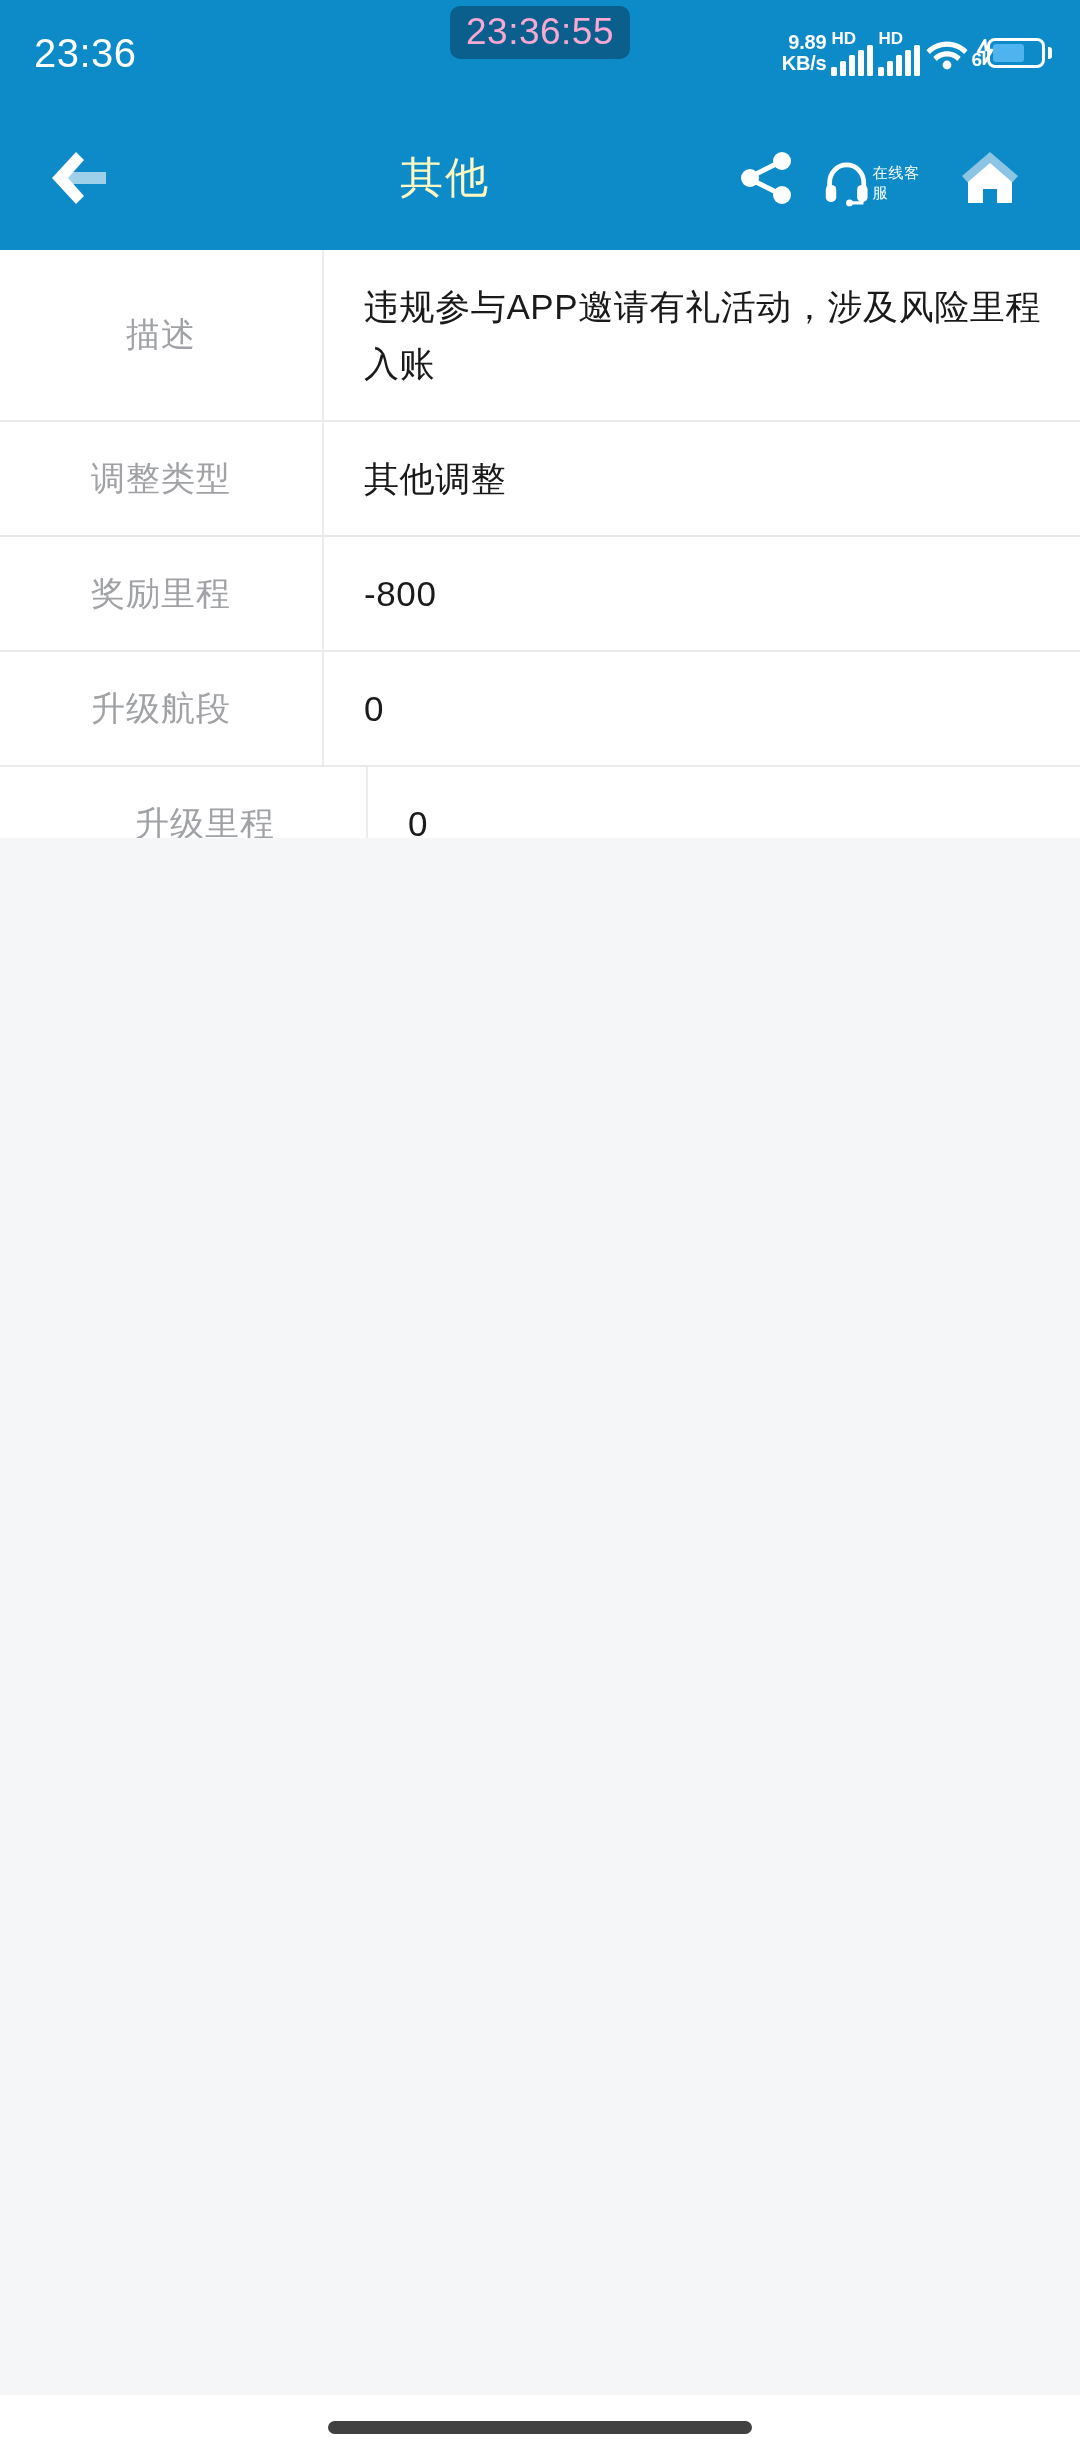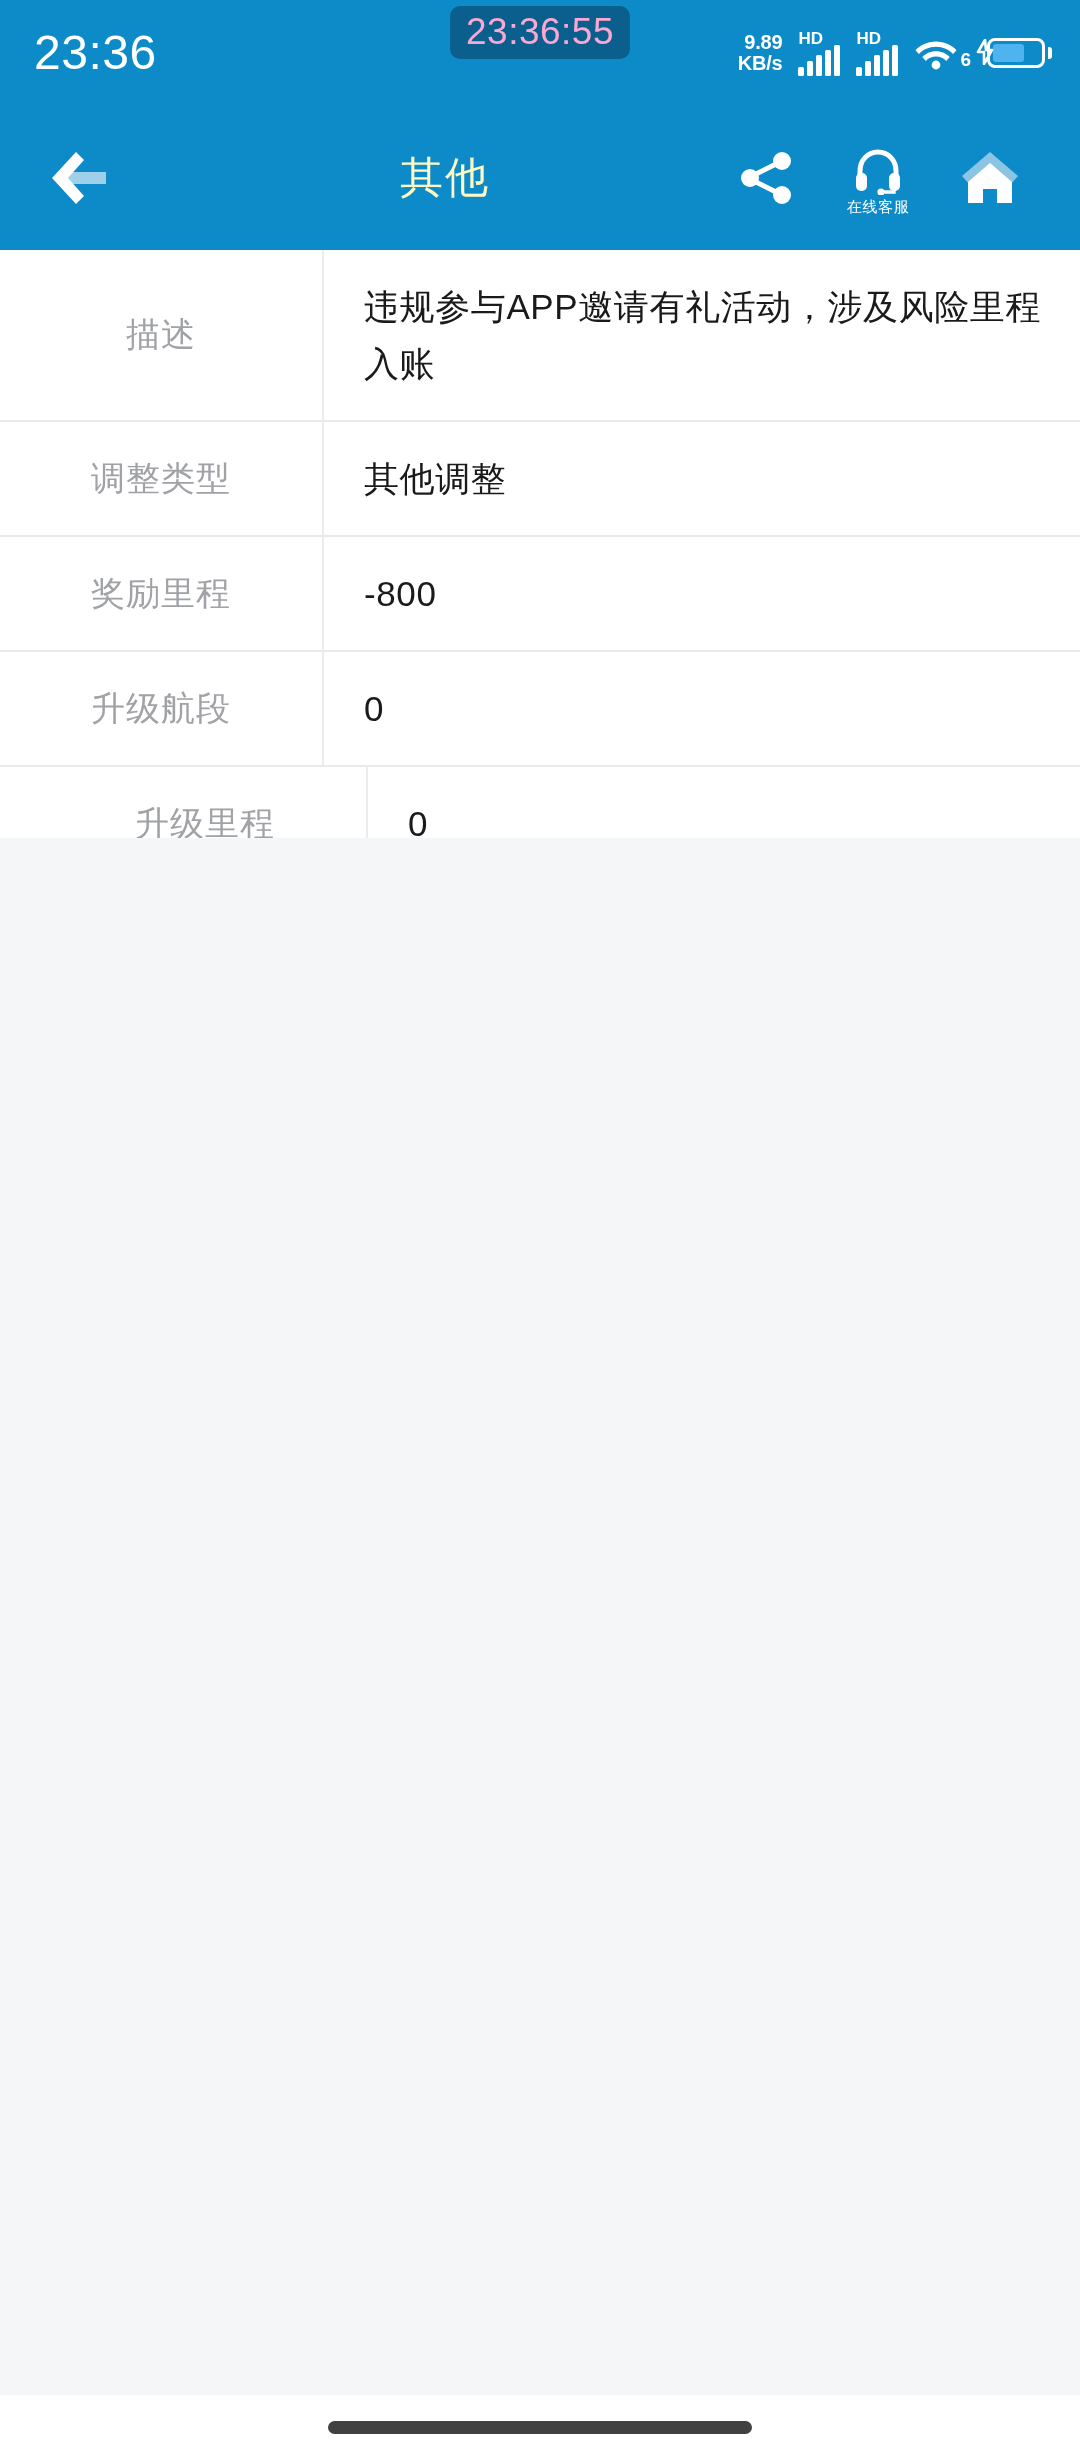--- a/index.html
+++ b/index.html
@@ -11,22 +11,22 @@
   }
   #app { position: relative; width: 1080px; height: 2460px; background: #f5f6f7; }
 
   
   .statusbar {
     position: absolute; top: 0; left: 0; width: 1080px; height: 105px;
     background: #0d8bc9; color: #ffffff;
     display: flex; align-items: center; justify-content: space-between;
     padding: 0 28px 0 34px;
   }
-  .sb-clock { font-size: 48px; font-weight: 400; letter-spacing: .5px; line-height: 1; }
-  .sb-right { display: flex; align-items: center; gap: 16px; }
+  .sb-clock { font-size: 40px; font-weight: 400; letter-spacing: .5px; line-height: 1; }
+  .sb-right { display: flex; align-items: center; gap: 5px; }
 
   .netspeed { display: flex; flex-direction: column; align-items: flex-end;
     font-size: 20px; font-weight: 700; line-height: 21px; letter-spacing: -.2px; }
 
   .sig-group { display: flex; align-items: flex-end; gap: 5px; position: relative; padding-top: 16px; }
   .hd-tag { position: absolute; top: 0; left: 0; font-size: 17px; font-weight: 700; line-height: 1; }
   .bars { display: flex; align-items: flex-end; gap: 3px; height: 30px; }
   .bars i { display: block; width: 6px; background: #ffffff; border-radius: 1.5px; }
   .bars i:nth-child(1) { height: 9px; }
   .bars i:nth-child(2) { height: 15px; }
@@ -54,21 +54,21 @@
   .navbar {
     position: absolute; top: 105px; left: 0; width: 1080px; height: 145px;
     background: #0d8bc9; display: flex; align-items: center;
   }
   .nav-back { width: 150px; height: 145px; display: flex; align-items: center; justify-content: center; }
   .nav-title {
     flex: 1; text-align: center; color: #fef9c3; font-size: 43px; font-weight: 400;
     letter-spacing: 2px; padding-left: 30px;
   }
   .nav-actions { display: flex; align-items: center; gap: 0; padding-right: 34px; }
-  .nav-btn { width: 112px; height: 145px; display: flex; flex-direction: column;
+  .nav-btn { width: 112px; height: 145px; display: flex; 
     align-items: center; justify-content: center; position: relative; }
   .cs-label { font-size: 16px; color: #ffffff; margin-top: 2px; letter-spacing: .5px;
     transform: scale(.95); }
   .nav-btn.cs { padding-top: 10px; }
 
   
   .table { position: absolute; top: 250px; left: 0; width: 1080px; background: #ffffff;
     border-bottom: 2px solid #e3e4e6; }
   .row { display: flex; align-items: stretch; border-bottom: 2px solid #e9eaec; min-height: 105px; }
   .row:last-child { border-bottom: none; margin-left: 44px; }

